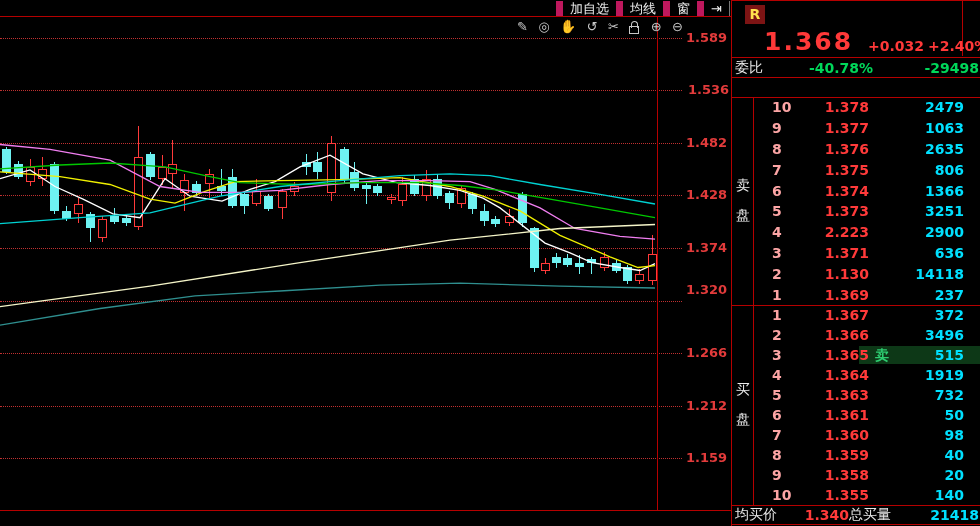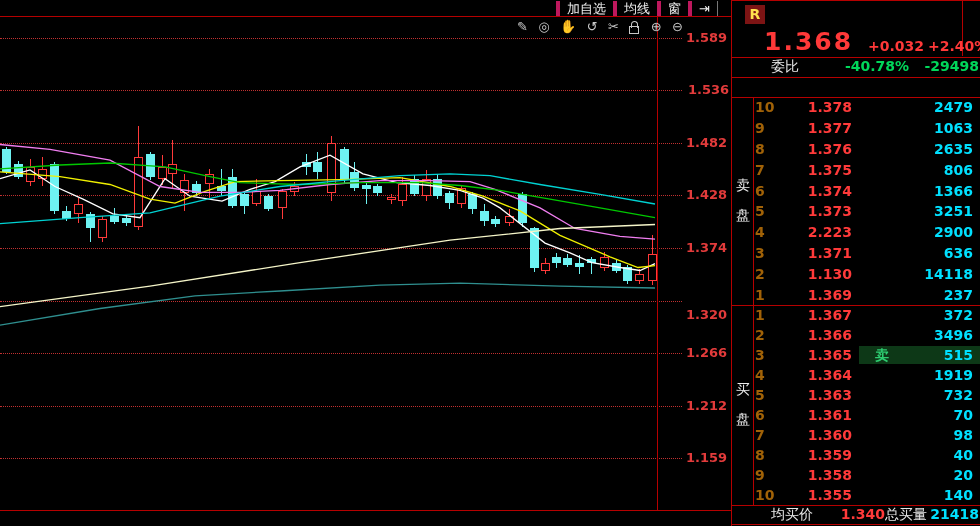--- a/index.html
+++ b/index.html
@@ -1,21 +1,21 @@
 <!DOCTYPE html>
 <html><head>
 <meta charset="utf-8">
 <style>
   html,body{margin:0;padding:0;background:#000;}
   .screen{position:relative;width:980px;height:526px;background:#000;overflow:hidden;
           font-family:"DejaVu Sans","Liberation Sans",sans-serif;}
   
   .chart-area{position:absolute;left:0;top:0;width:731px;height:526px;}
   .toolbar{position:absolute;left:556px;top:0;height:16px;display:flex;align-items:center;z-index:6;}
-  .tb-btn{color:#f0f0f0;font-size:13px;line-height:15px;padding:0 7px;border-left:4px solid #be185d;cursor:pointer;white-space:nowrap;}
+  .tb-btn{color:#f0f0f0;font-size:13px;line-height:15px;padding:0 7px;border-left:7px solid #be185d;cursor:pointer;white-space:nowrap;}
   .tb-btn:last-child{border-right:1px solid #777;}
   .tools{position:absolute;left:517px;top:19px;width:166px;height:16px;display:flex;justify-content:space-between;align-items:center;z-index:6;}
   .tool{color:#c8c8c8;font-size:13px;line-height:14px;cursor:pointer;}
   .lock{position:relative;display:inline-block;width:11px;height:13px;}
   .lock .shackle{position:absolute;left:2px;top:0;width:5px;height:6px;border:1px solid #c8c8c8;border-bottom:none;border-radius:4px 4px 0 0;}
   .lock .lockbody{position:absolute;left:0;top:5px;width:8px;height:6px;border:1px solid #c8c8c8;}
   .hline{position:absolute;height:1px;background:#b50000;}
   .vline{position:absolute;width:1px;background:#b50000;}
   #chart-layer{position:absolute;left:0;top:0;width:731px;height:526px;}
   .gridline{position:absolute;left:0;width:682px;height:0;border-top:1px dotted #c03030;}
@@ -28,31 +28,31 @@
   .body.down{background:#6ef2f2;}
   #ma-svg{position:absolute;left:0;top:0;z-index:5;}
   
   .panel{position:absolute;left:731px;top:0;width:249px;height:526px;font-weight:bold;}
   .r-badge{position:absolute;left:14px;top:5px;width:20px;height:19px;background:#7d1414;color:#ffe34d;
            font-size:14px;text-align:center;line-height:19px;}
   .stock-title{position:absolute;left:44px;top:3px;font-size:19px;color:#29d3f7;white-space:nowrap;}
   .big-price{position:absolute;left:33px;top:27px;font-size:25px;color:#ff3939;letter-spacing:2px;}
   .chg{position:absolute;top:38px;font-size:14px;color:#ff3939;}
   .chg.abs{left:137px;} .chg.pct{left:197px;}
-  .info-row{position:absolute;left:0;right:0;display:flex;align-items:flex-start;font-size:14px;padding-left:36px;}
+  .info-row{position:absolute;left:0;right:0;display:flex;align-items:center;font-size:14px;}
   .info-row .lbl{color:#e8e8e8;font-weight:normal;}
   .grn{color:#00d75a;} .redv{color:#ff3a3a;} .cyanv{color:#00e0ff;}
   .pan-label{position:absolute;left:3px;width:18px;display:flex;flex-direction:column;align-items:center;
              justify-content:center;gap:12px;color:#ececec;font-size:14px;font-weight:normal;}
   .levels{position:absolute;left:22px;right:0;}
   .lvl-row{position:relative;display:flex;align-items:center;font-size:14px;cursor:pointer;}
   .sell .lvl-row{height:20.8px;} .buy .lvl-row{height:20px;}
-  .lvl-row .n{width:26px;padding-left:2px;color:#a16207;}
+  .lvl-row .n{width:26px;padding-left:19px;color:#fca5a5;}
   .lvl-row .price{width:71px;text-align:right;color:#ff3a3a;position:relative;z-index:2;}
-  .lvl-row .vol{flex:1;text-align:right;color:#00e0ff;padding-right:7px;position:relative;z-index:2;}
+  .lvl-row .vol{flex:1;text-align:right;color:#00e0ff;padding-right:16px;position:relative;z-index:2;}
   .lvl-row .hl{position:absolute;left:106px;right:0;top:1px;bottom:1px;background:#0d3817;z-index:1;}
   .lvl-row .mk{position:absolute;left:16px;top:1px;color:#2ecc71;font-size:14px;z-index:2;}
 </style>
 </head>
 <body>
 
 <div class="screen">
 
   <div class="chart-area">
     <div id="chart-layer">
@@ -60,21 +60,21 @@
         <div class="axis-label" style="top: 30px;">1.589</div>
         <div class="gridline" style="top: 90px;"></div>
         <div class="axis-label" style="top: 82px; text-align: center;">1.536</div>
         <div class="gridline" style="top: 143px;"></div>
         <div class="axis-label" style="top: 135px;">1.482</div>
         <div class="gridline" style="top: 195px;"></div>
         <div class="axis-label" style="top: 187px;">1.428</div>
         <div class="gridline" style="top: 248px;"></div>
         <div class="axis-label" style="top: 240px;">1.374</div>
         <div class="gridline" style="top: 301px;"></div>
-        <div class="axis-label" style="top: 307px;">1.320</div>
+        <div class="axis-label" style="top: 282px;">1.320</div>
         <div class="gridline" style="top: 353px;"></div>
         <div class="axis-label" style="top: 345px;">1.266</div>
         <div class="gridline" style="top: 406px;"></div>
         <div class="axis-label" style="top: 398px;">1.212</div>
         <div class="gridline" style="top: 458px;"></div>
         <div class="axis-label" style="top: 450px;">1.159</div>
         <div class="wick down" style="left: 6px; top: 147.39px; height: 26.3709px;"></div>
         <div class="body down" style="left: 2px; top: 149.344px; height: 22.4641px;"></div>
         <div class="wick down" style="left: 18px; top: 161.064px; height: 17.5806px;"></div>
         <div class="body down" style="left: 14px; top: 163.994px; height: 12.6971px;"></div>
@@ -331,21 +331,21 @@
           <span class="vol">1919</span>
         </div>
         <div class="lvl-row">
           <span class="n">5</span>
           <span class="price">1.363</span>
           <span class="vol">732</span>
         </div>
         <div class="lvl-row">
           <span class="n">6</span>
           <span class="price">1.361</span>
-          <span class="vol">70</span>
+          <span class="vol">50</span>
         </div>
         <div class="lvl-row">
           <span class="n">7</span>
           <span class="price">1.360</span>
           <span class="vol">98</span>
         </div>
         <div class="lvl-row">
           <span class="n">8</span>
           <span class="price">1.359</span>
           <span class="vol">40</span>

